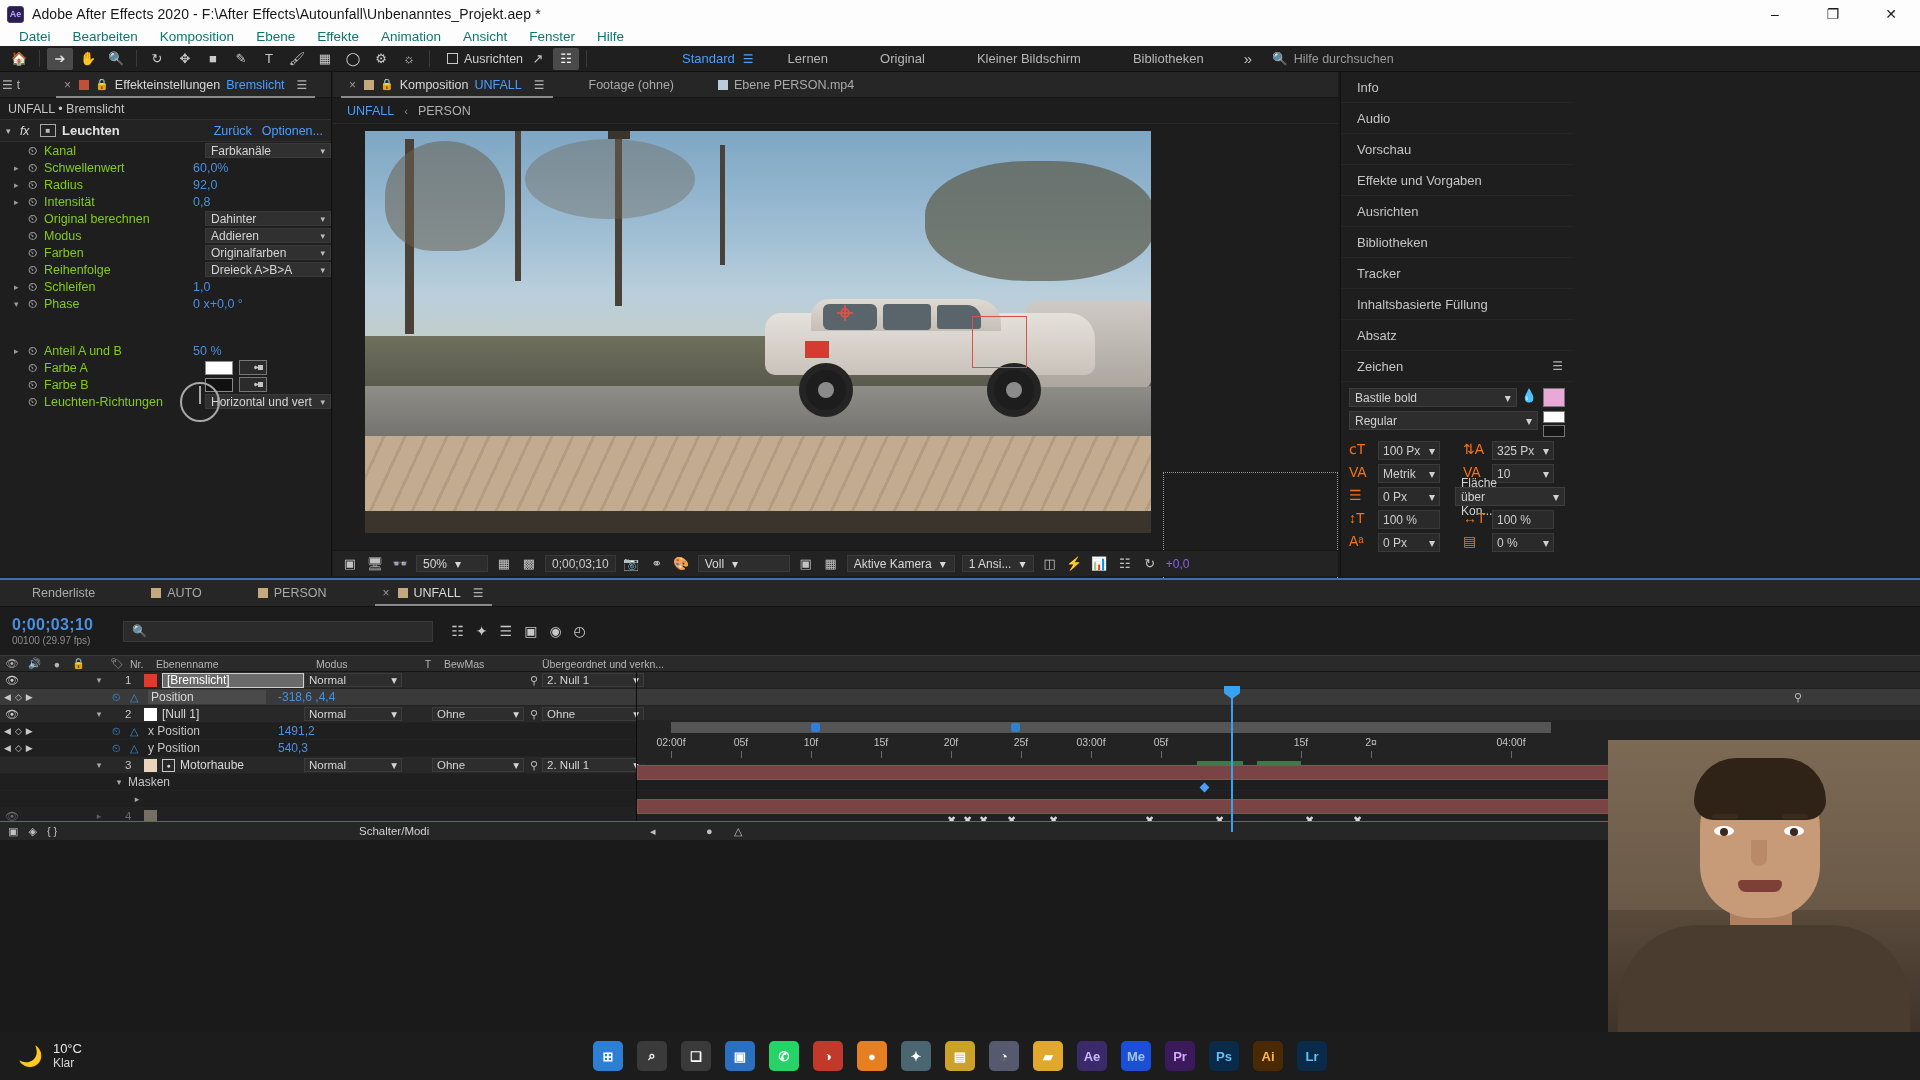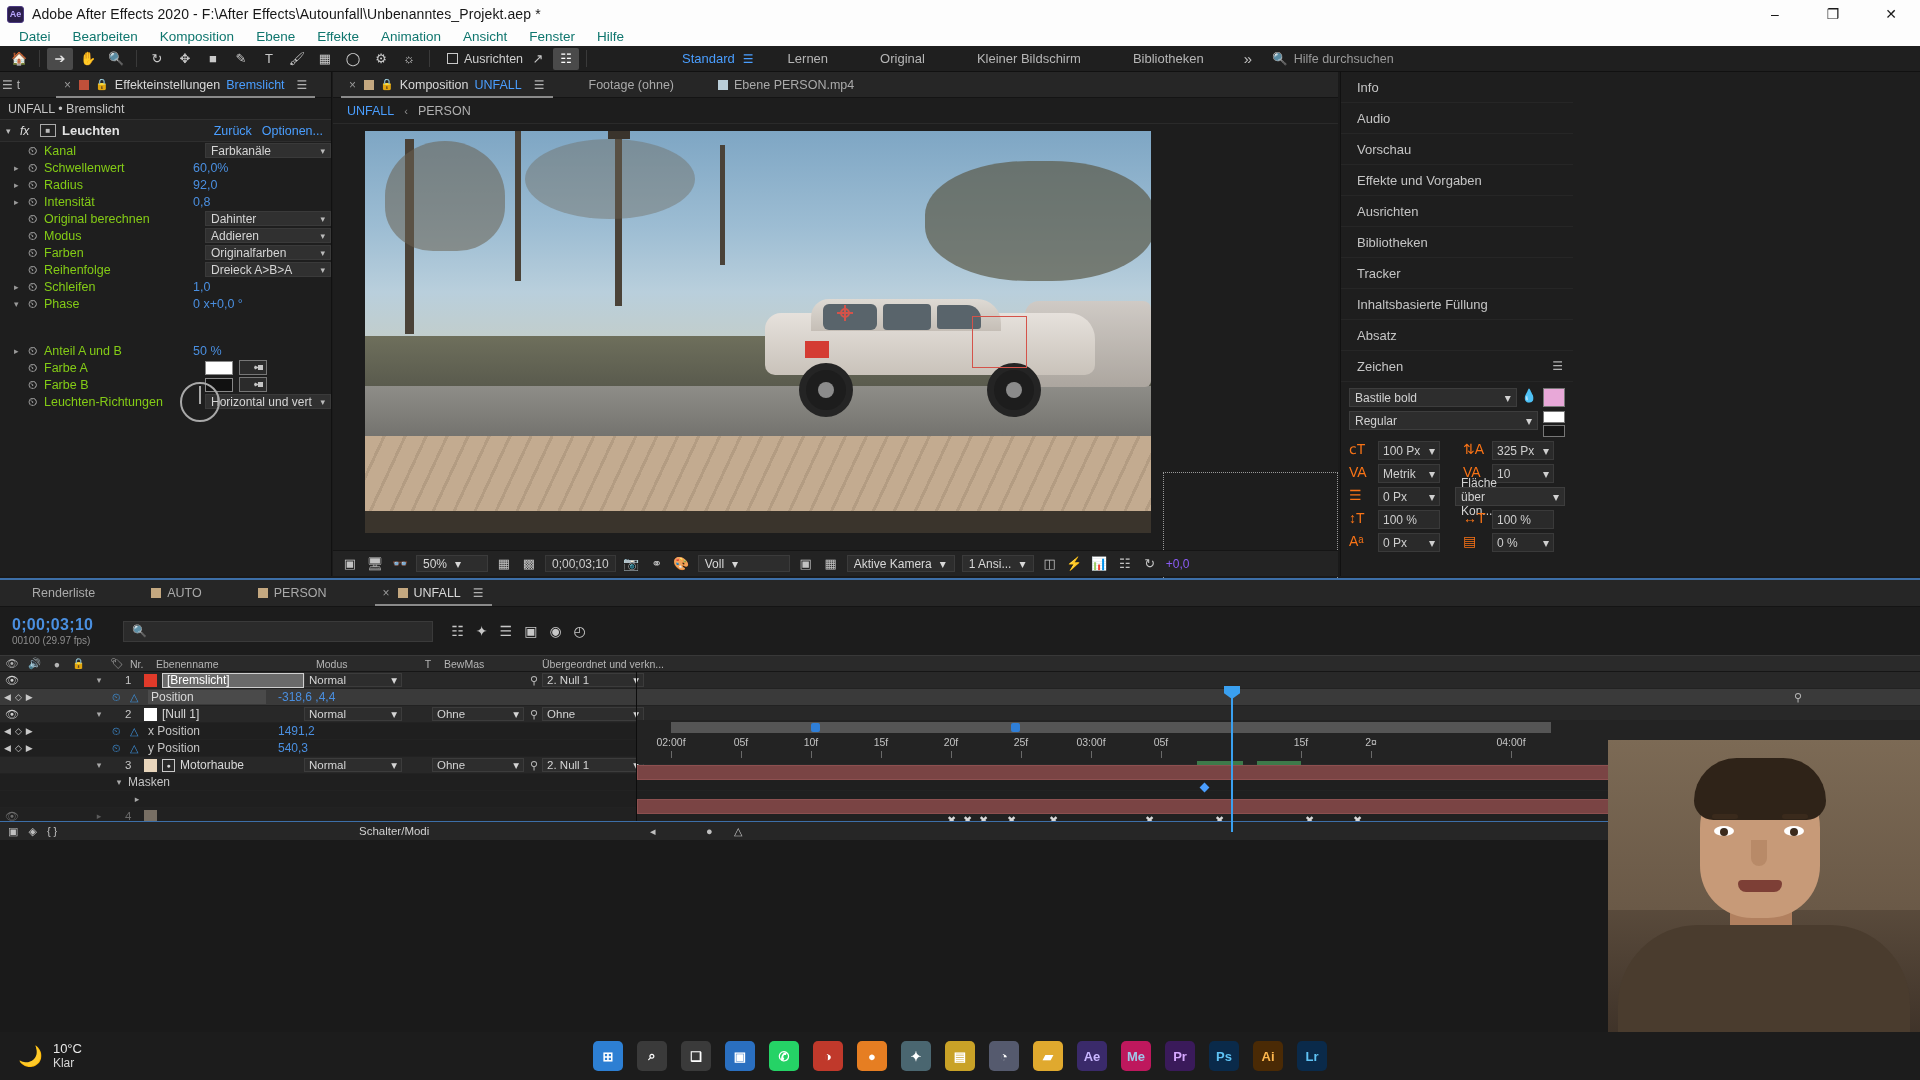--- a/index.html
+++ b/index.html
@@ -1048,21 +1048,21 @@
     <span class="tb-ic" style="background:#3a3a3a">❑</span>
     <span class="tb-ic" style="background:#2a6fc0">▣</span>
     <span class="tb-ic" style="background:#25d366">✆</span>
     <span class="tb-ic" style="background:#c0392b">◑</span>
     <span class="tb-ic" style="background:#e67e22">●</span>
     <span class="tb-ic" style="background:#4a6670">✦</span>
     <span class="tb-ic" style="background:#c9a227">▤</span>
     <span class="tb-ic" style="background:#555a6e">◔</span>
     <span class="tb-ic" style="background:#e0a92e">▰</span>
     <span class="tb-ic" style="background:#3a2a6a;color:#c9b6ff">Ae</span>
-    <span class="tb-ic" style="background:#be185d;color:#9ec7ea">Me</span>
+    <span class="tb-ic" style="background:#1d4ed8;color:#9ec7ea">Me</span>
     <span class="tb-ic" style="background:#3a1a5a;color:#d6a8ff">Pr</span>
     <span class="tb-ic" style="background:#0a2a4a;color:#5fc3f5">Ps</span>
     <span class="tb-ic" style="background:#4a2a05;color:#ffb84d">Ai</span>
     <span class="tb-ic" style="background:#0a2a4a;color:#5fc3f5">Lr</span>
   </div>
 </div>
 
 </div>
 
 </body></html>

